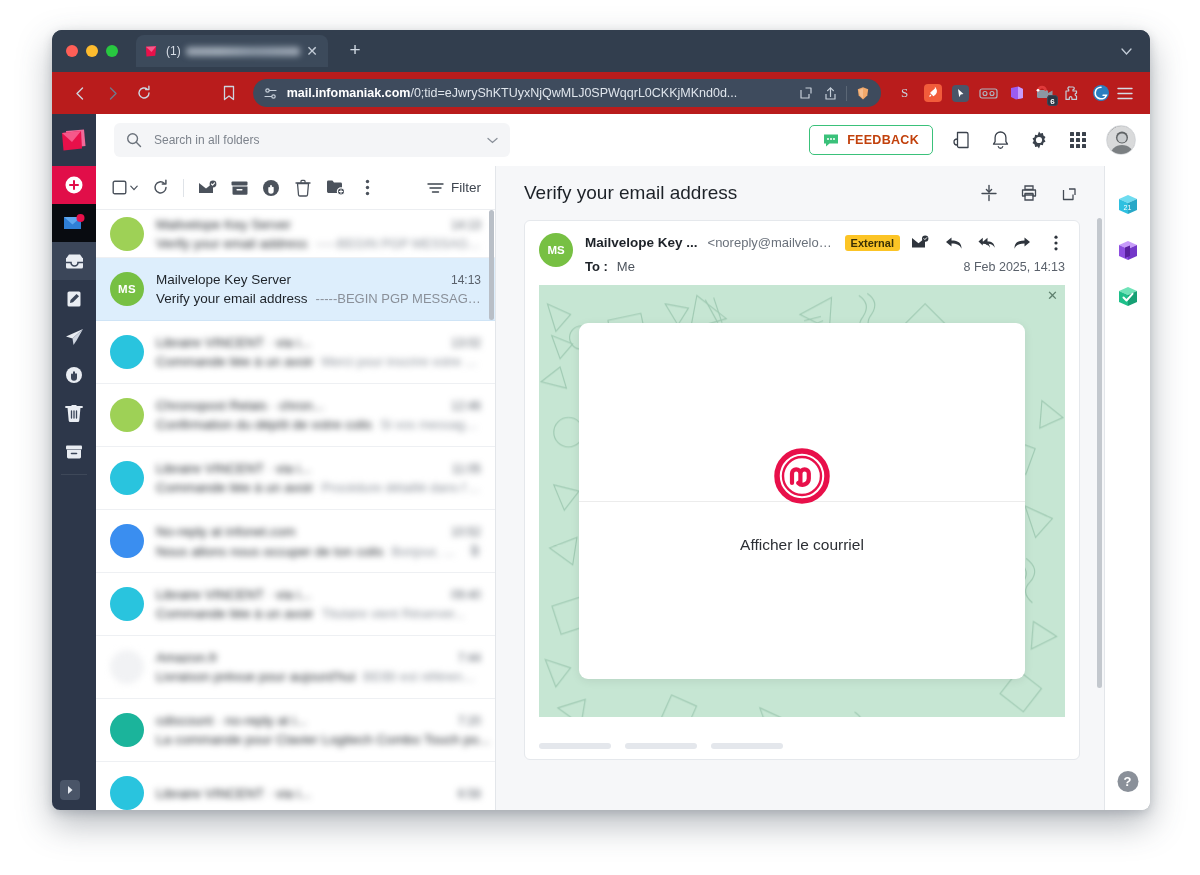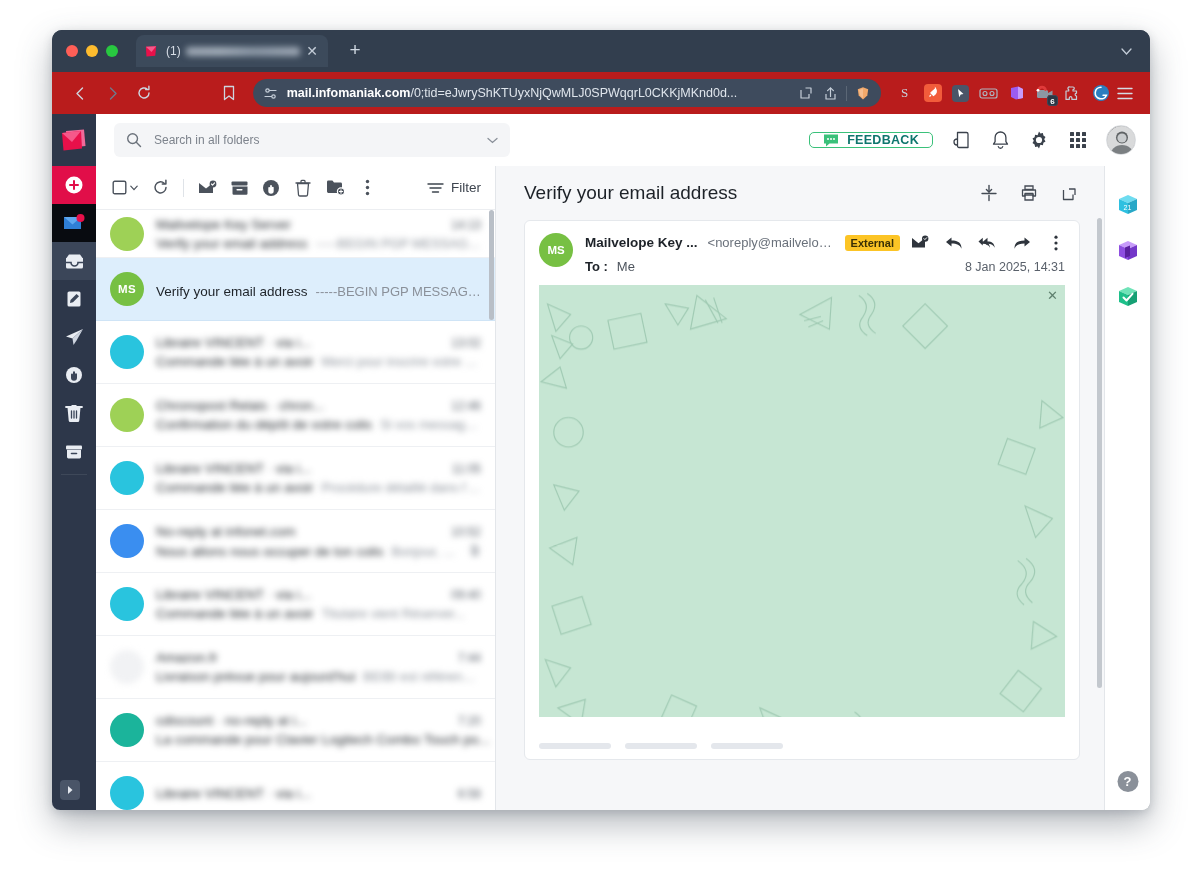--- a/index.html
+++ b/index.html
@@ -181,23 +181,23 @@
     background: #f4f5f7;
     border-radius: 6px;
     display: flex; align-items: center;
     padding: 0 12px;
     gap: 12px;
   }
   #search-placeholder { flex: 1 1 auto; color: #7d838c; font-size: 12px; }
   #header-right { margin-left: auto; display: flex; align-items: center; gap: 17px; }
   #feedback-btn {
     display: flex; align-items: center; gap: 8px;
-    height: 16px; padding: 0 13px;
+    height: 30px; padding: 0 13px;
     border: 1.4px solid #3ac17a; border-radius: 5px;
-    color: #0f766e; font-size: 12.5px; font-weight: 700; letter-spacing: .3px;
+    color: #c2410c; font-size: 12.5px; font-weight: 700; letter-spacing: .3px;
     background: #fff;
   }
   .hicon { width: 22px; height: 22px; display: flex; align-items: center; justify-content: center; color: #3b424c; }
   #avatar {
     width: 30px; height: 30px; border-radius: 50%;
     background: radial-gradient(circle at 50% 34%, #c9c9c9 0 26%, #8d8d8d 27% 46%, #b4b4b4 47% 100%);
     overflow: hidden; position: relative;
     border: 1px solid #dadde1;
   }
 
@@ -756,20 +756,24 @@
                     <span class="mail-preview blurred">-----BEGIN PGP MESSAGE-...</span>
                   </div>
                 </div>
               </div>
 
               <div class="mail-row selected">
                 <div class="mail-avatar" style="background:#77c043;">
                     <span>MS</span>
                   </div>
                 <div class="mail-body">
+                  <div class="mail-line1">
+                    <span class="mail-sender">Mailvelope Key Server</span>
+                    <span class="mail-time">14:13</span>
+                  </div>
                   <div class="mail-line2">
                     <span class="mail-subject">Verify your email address</span>
                     <span class="mail-preview">-----BEGIN PGP MESSAGE-...</span>
                   </div>
                 </div>
               </div>
 
               <div class="mail-row">
                 <div class="mail-avatar" style="background:#29c4de;"></div>
                 <div class="mail-body">
@@ -959,21 +963,21 @@
                               <circle cx="2" cy="2.2" r="1.6" fill="currentColor"></circle>
                               <circle cx="2" cy="8" r="1.6" fill="currentColor"></circle>
                               <circle cx="2" cy="13.8" r="1.6" fill="currentColor"></circle>
                             </svg>
                         </span>
                       </span>
                     </div>
                     <div id="msg-row2">
                       <span id="msg-to-label">To :</span>
                       <span id="msg-to-value">Me</span>
-                      <span id="msg-date">8 Jan 2025, 14:31</span>
+                      <span id="msg-date">8 Feb 2025, 14:13</span>
                     </div>
                   </div>
                 </div>
 
                 <div id="mv-embed">
                   <svg id="mv-pattern" viewBox="0 0 500 432" preserveAspectRatio="none">
                     <g stroke="#6ba487" stroke-width="1.1" fill="none" opacity=".75">
                       <path d="M8 18 l22 10 l-14 16 z"></path>
                       <path d="M12 48 l20 8 l-12 14 z"></path>
                       <circle cx="40" cy="50" r="11"></circle>
@@ -1003,20 +1007,29 @@
                       <path d="M18 402 l26 -8 l-4 24 z"></path>
                       <path d="M450 412 l28 10 l-18 16 z"></path>
                       <path d="M210 402 l26 12 l-16 16 z"></path>
                       <path d="M300 406 q12 8 4 18 q-8 10 4 16"></path>
                       <rect x="120" y="394" width="26" height="24" transform="rotate(24 133 406)"></rect>
                     </g>
                   </svg>
 
                   <div id="mv-close">✕</div>
 
+                  <div id="mv-card">
+                    <div id="mv-divider"></div>
+                    <svg id="mv-logo" viewBox="0 0 56 56">
+                      <circle cx="28" cy="28" r="25" fill="none" stroke="#e8104a" stroke-width="5.5"></circle>
+                      <circle cx="28" cy="28" r="19" fill="none" stroke="#e8104a" stroke-width="2.4"></circle>
+                      <path d="M18 35 V25.5 a4.2 4.2 0 0 1 8.4 0 V35 M26.4 25.5 a4.2 4.2 0 0 1 8.4 0 V30.5 a6.2 6.2 0 0 1 -10.6 4.4" stroke="#e8104a" stroke-width="4.2" fill="none" stroke-linecap="round" stroke-linejoin="round"></path>
+                    </svg>
+                    <div id="mv-cta">Afficher le courriel</div>
+                  </div>
                 </div>
 
                 <div id="msg-footer">
                   <div class="footer-ghost"></div>
                   <div class="footer-ghost"></div>
                   <div class="footer-ghost"></div>
                 </div>
               </div>
             </div>
 

